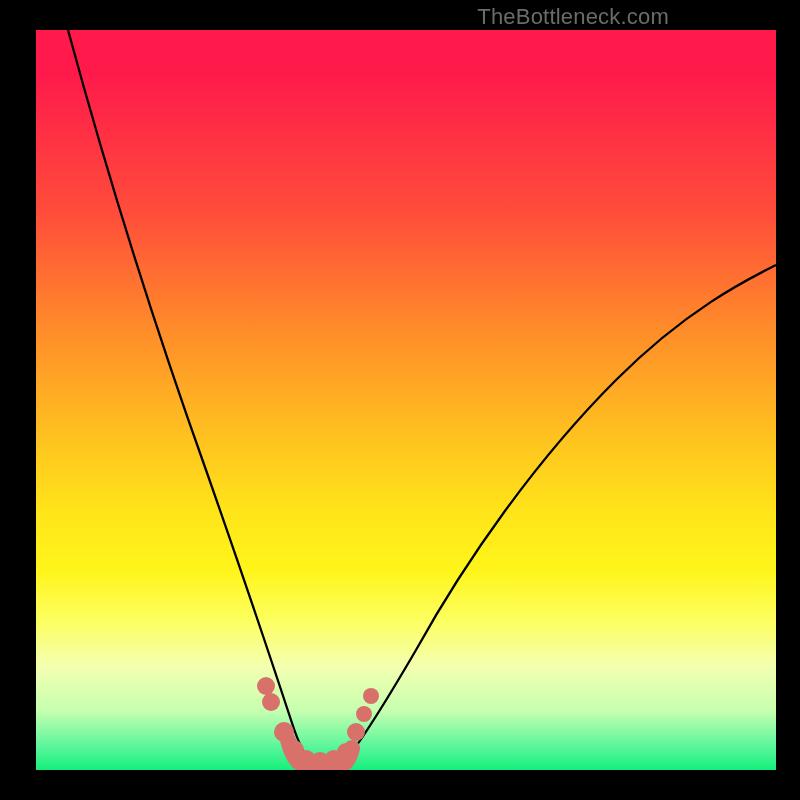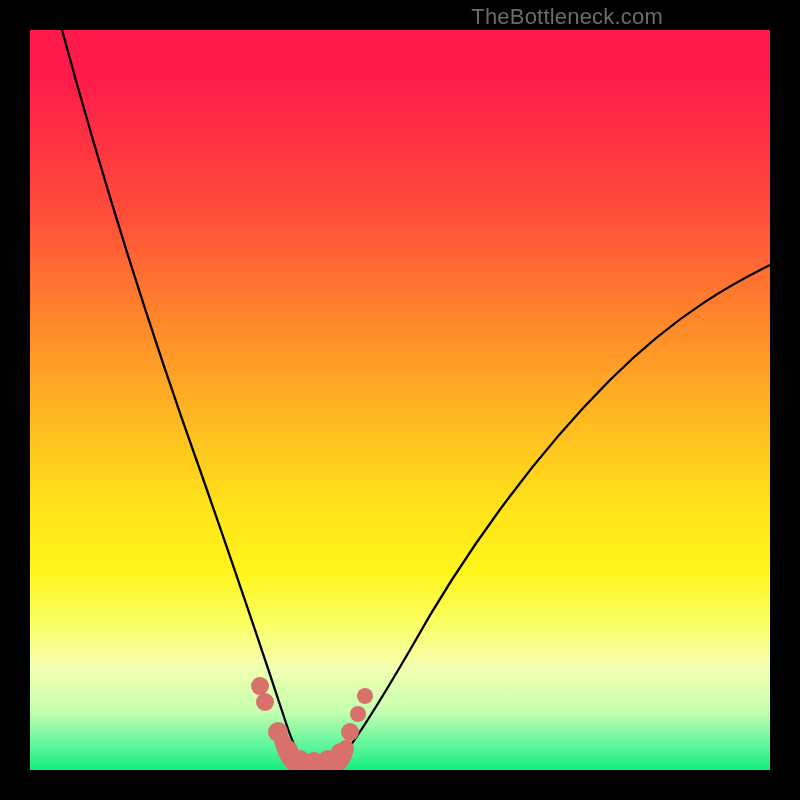--- a/index.html
+++ b/index.html
@@ -6,21 +6,21 @@
     margin: 0;
     padding: 0;
     width: 800px;
     height: 800px;
     background: #000;
     overflow: hidden;
   }
   .frame {
     position: absolute;
     top: 0;
-    left: 0;
+    left: 6px;
     width: 671px;
     height: 800px;
     background: #000;
   }
   .plot-area {
     position: absolute;
     top: 30px;
     left: 30px;
     width: 740px;
     height: 740px;

